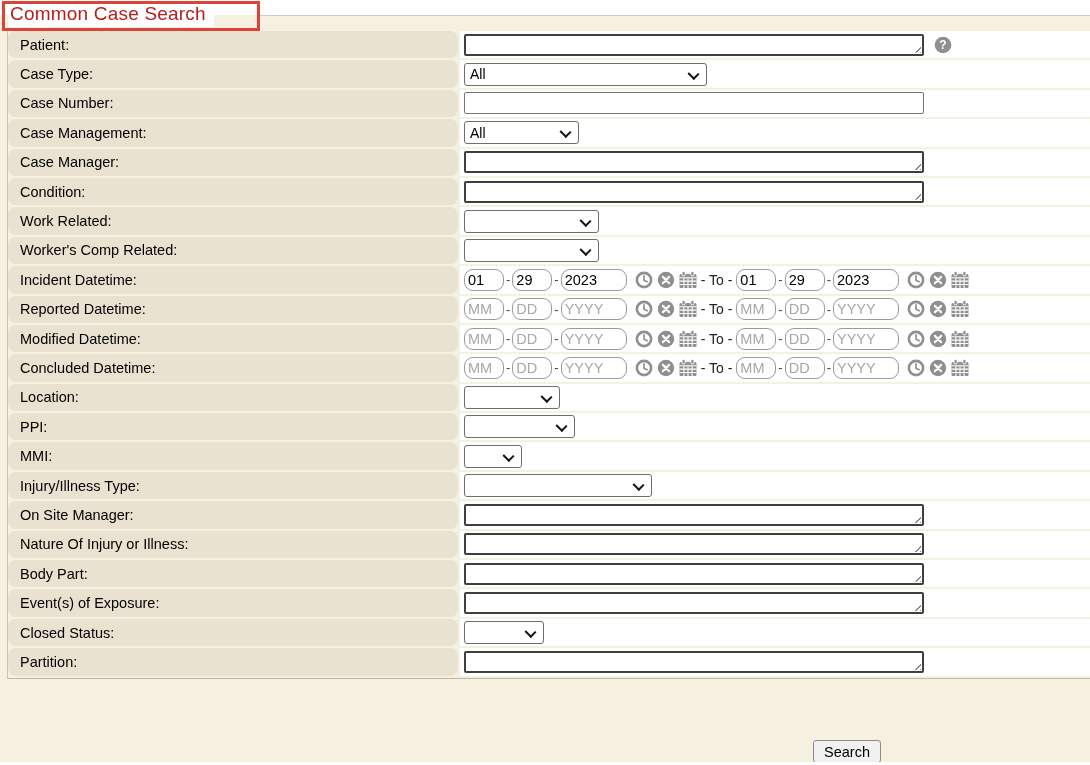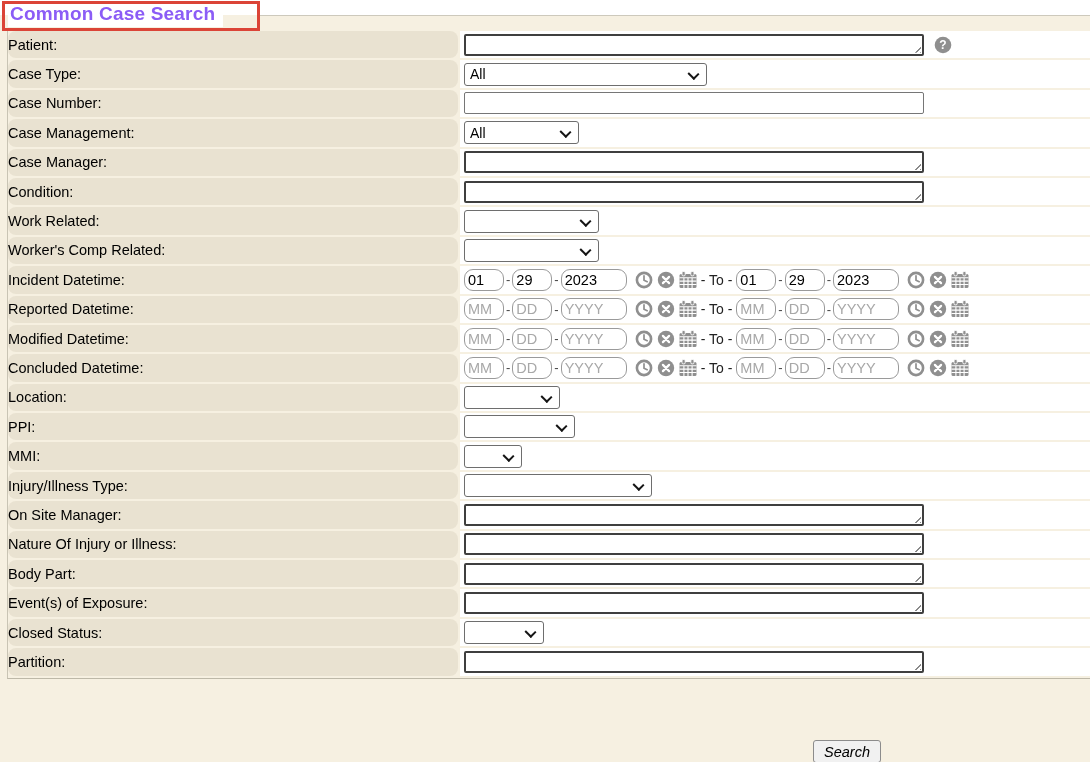--- a/index.html
+++ b/index.html
@@ -5,31 +5,31 @@
   html,body{margin:0;padding:0}
   body{
     width:1090px;height:765px;overflow:hidden;position:relative;
     background:#F6F0E1;
     font-family:"Liberation Sans",sans-serif;color:#000;
   }
   .top-strip{position:absolute;top:0;left:0;right:0;height:15px;background:#FFFFFF}
   .legend-line{position:absolute;top:15px;left:260px;right:0;height:1px;background:#CDC9BC;z-index:1}
   .legend{
     position:absolute;top:2px;left:8px;z-index:2;background:#FFFFFF;
-    padding:1px 8px 2px 2px;color:#8b5cf6;font-size:19px;font-weight:bold;letter-spacing:0.2px;
+    padding:1px 8px 2px 2px;color:#b91c1c;font-size:19px;font-weight:normal;letter-spacing:0.2px;
   }
   .annotation-box{
     position:absolute;left:2px;top:1px;width:252px;height:24px;
     border:3px solid #DB4437;z-index:5;pointer-events:none;
   }
   .rows{position:absolute;top:31px;left:7px;right:0;border-left:1px solid #C9C4B4;border-bottom:1px solid #BDB8A8}
   .row{display:flex;height:27.4px;margin-bottom:2px}
   .cell-label{
     width:450px;flex:0 0 450px;background:#E9E2D1;display:flex;align-items:center;
-    padding-left:0;box-sizing:border-box;font-size:14.5px;border-radius:8px;
+    padding-left:12px;box-sizing:border-box;font-size:14.5px;border-radius:8px;
   }
   .cell-field{flex:1;background:#FFFFFF;margin-left:2px;display:flex;align-items:center;padding-left:4px}
   
   .ta-wrap{position:relative;display:inline-block;line-height:0}
   .ta-wrap::after{
     content:'';position:absolute;right:3px;bottom:3px;width:8px;height:8px;
     background:repeating-linear-gradient(315deg,#8A8A8A 0 1.4px,transparent 1.4px 3.4px);
     clip-path:polygon(100% 0,100% 100%,0 100%);pointer-events:none;
   }
   textarea.ta{
@@ -75,21 +75,21 @@
   .dt-dash{color:#444;font-size:13px;margin:0 2px}
   .dticons{display:inline-flex;align-items:center;gap:4px;margin-left:8px}
   .dticons .icon{display:inline-flex;line-height:0;cursor:pointer}
   .to-label{margin:0 4px;font-size:14px;color:#222;white-space:nowrap}
   .help{display:inline-flex;line-height:0;margin-left:10px;cursor:pointer}
   
   .search-row{position:absolute;top:740px;left:0;right:0;height:23px;background:#F6F0E1}
   .search-btn{
     margin-left:813px;height:23px;min-width:68px;box-sizing:border-box;
     background:#F1F1F1;border:1px solid #8C8C8C;border-radius:3px;
-    font-family:"Liberation Sans",sans-serif;font-size:14.5px;padding:0 10px;cursor:pointer;font-style:italic;
+    font-family:"Liberation Sans",sans-serif;font-size:14.5px;padding:0 10px;cursor:pointer;
   }
   .bottom-strip{position:absolute;bottom:0;left:0;right:0;height:3px;background:#FFFFFF}
 </style>
 </head>
 <body>
 
 <div class="top-strip" data-name="top-strip"></div>
 <div class="legend-line" data-name="legend-divider-line"></div>
 <span class="legend" data-name="page-title">Common Case Search</span>
 <div class="annotation-box" data-name="annotation-highlight-box"></div>

